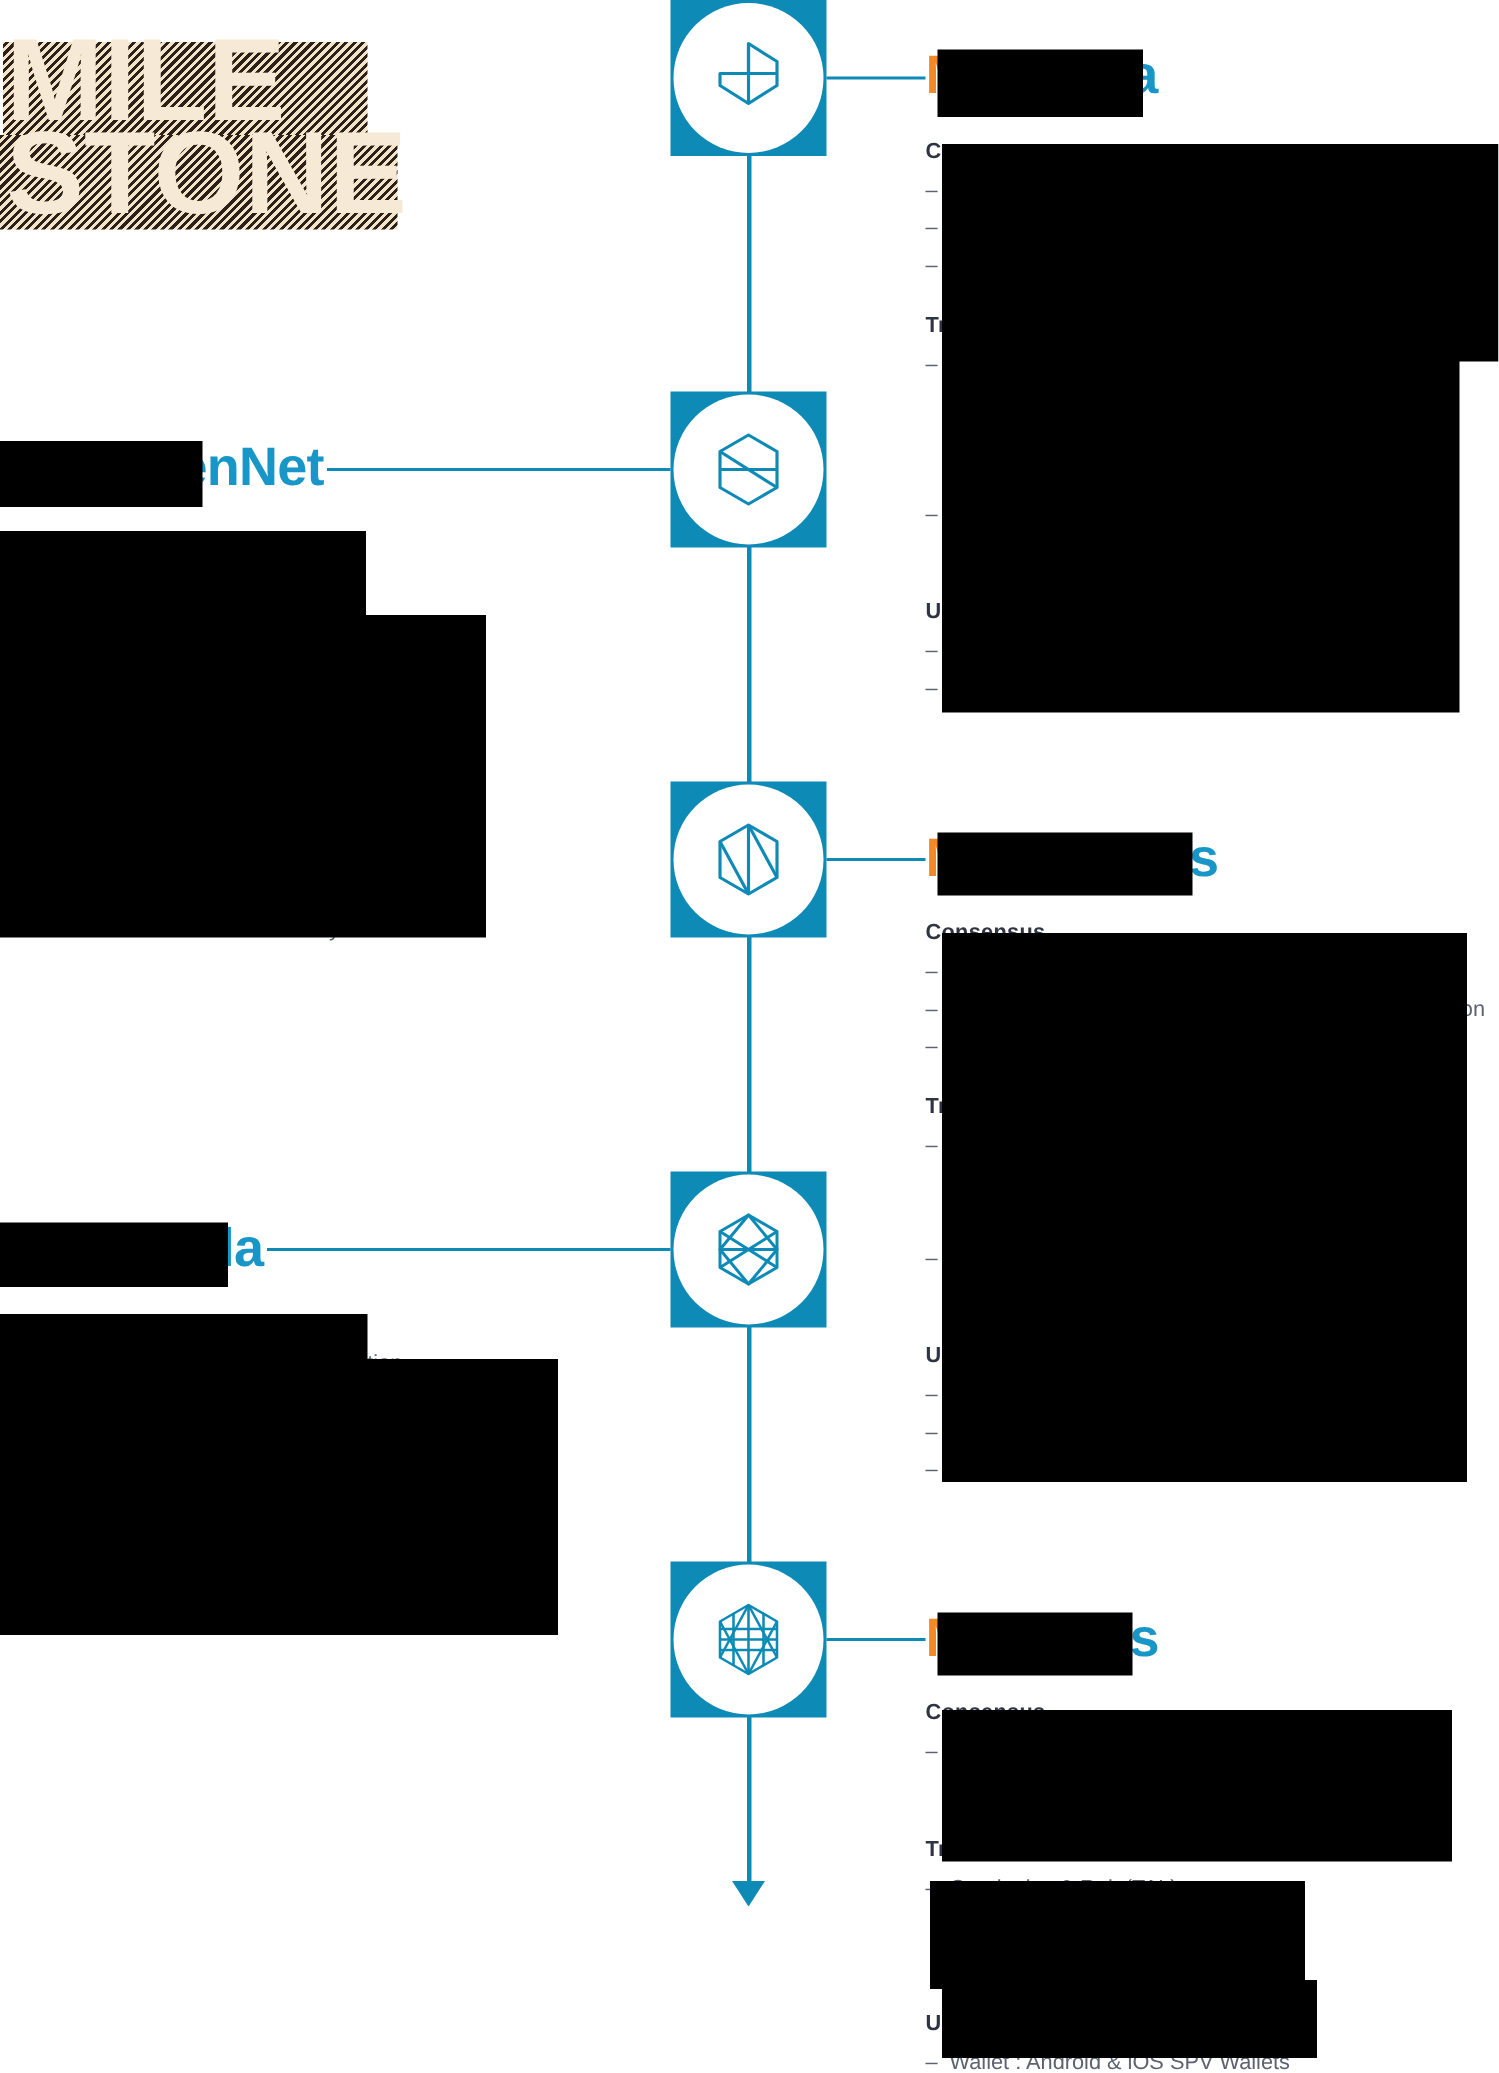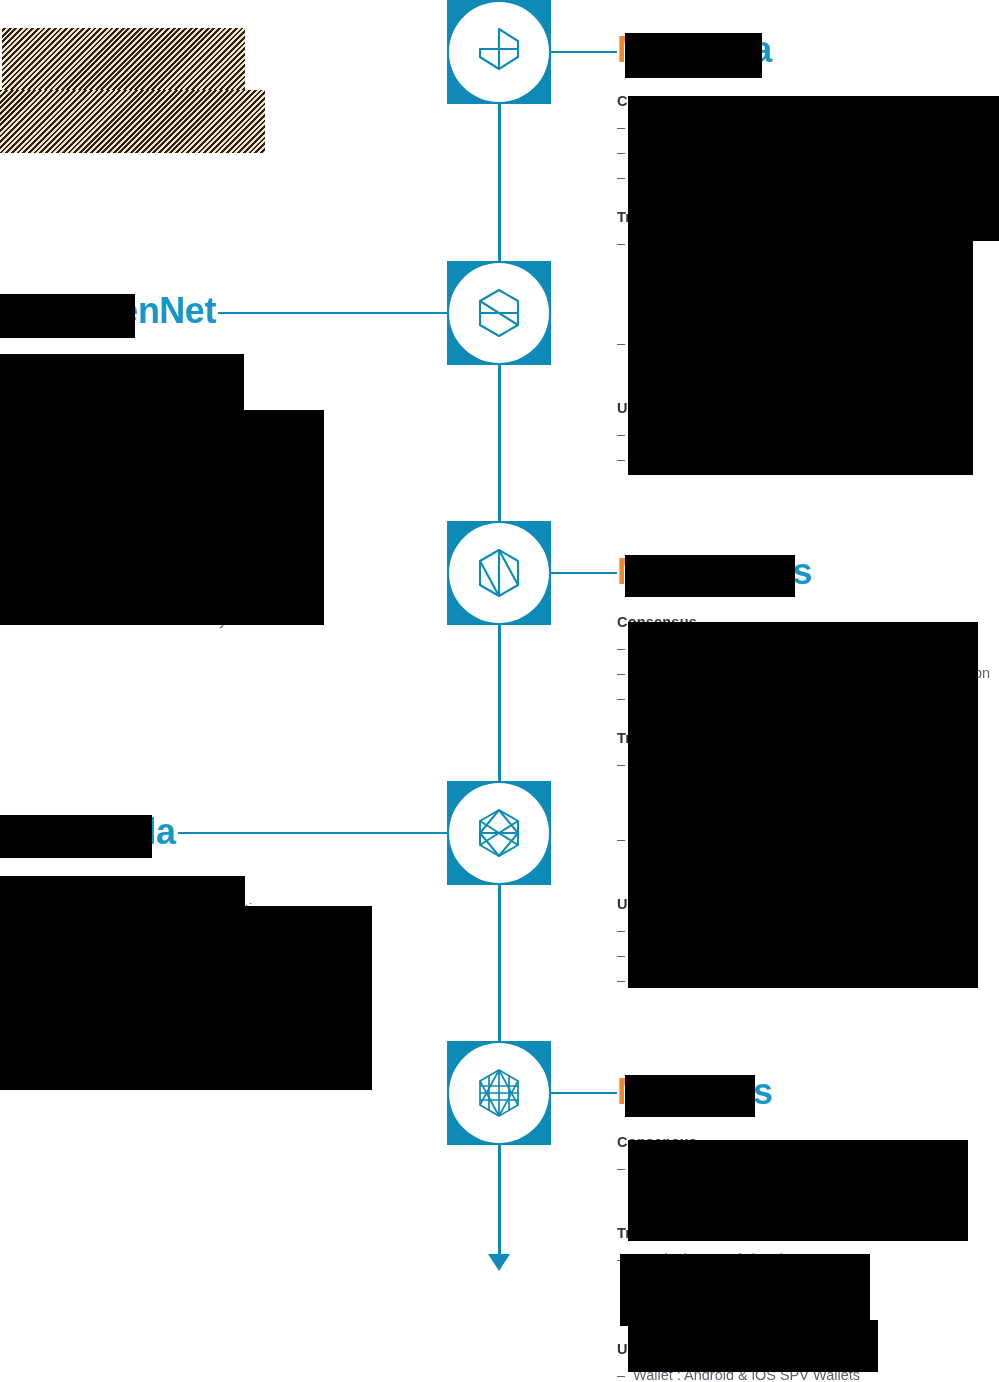--- a/index.html
+++ b/index.html
@@ -120,20 +120,21 @@
   }
 </style>
 </head>
 <body>
 
 <div class="stage">
 
   <div class="title-wrap">
     <div class="title-bg1"></div>
     <div class="title-bg2"></div>
+    <div class="title-txt"><span>MILE</span><br><span>STONE</span></div>
   </div>
 
   <div class="spine"></div>
   <div class="arrow-head"></div>
 
   <div class="node" style="left:447px;top:0px;">
     <div class="sq"></div>
     <div class="circ">
       <svg width="58" height="58" viewBox="0 0 58 58">
         <g fill="none" stroke="#0d8ab5" stroke-width="2.1" stroke-linejoin="round">

